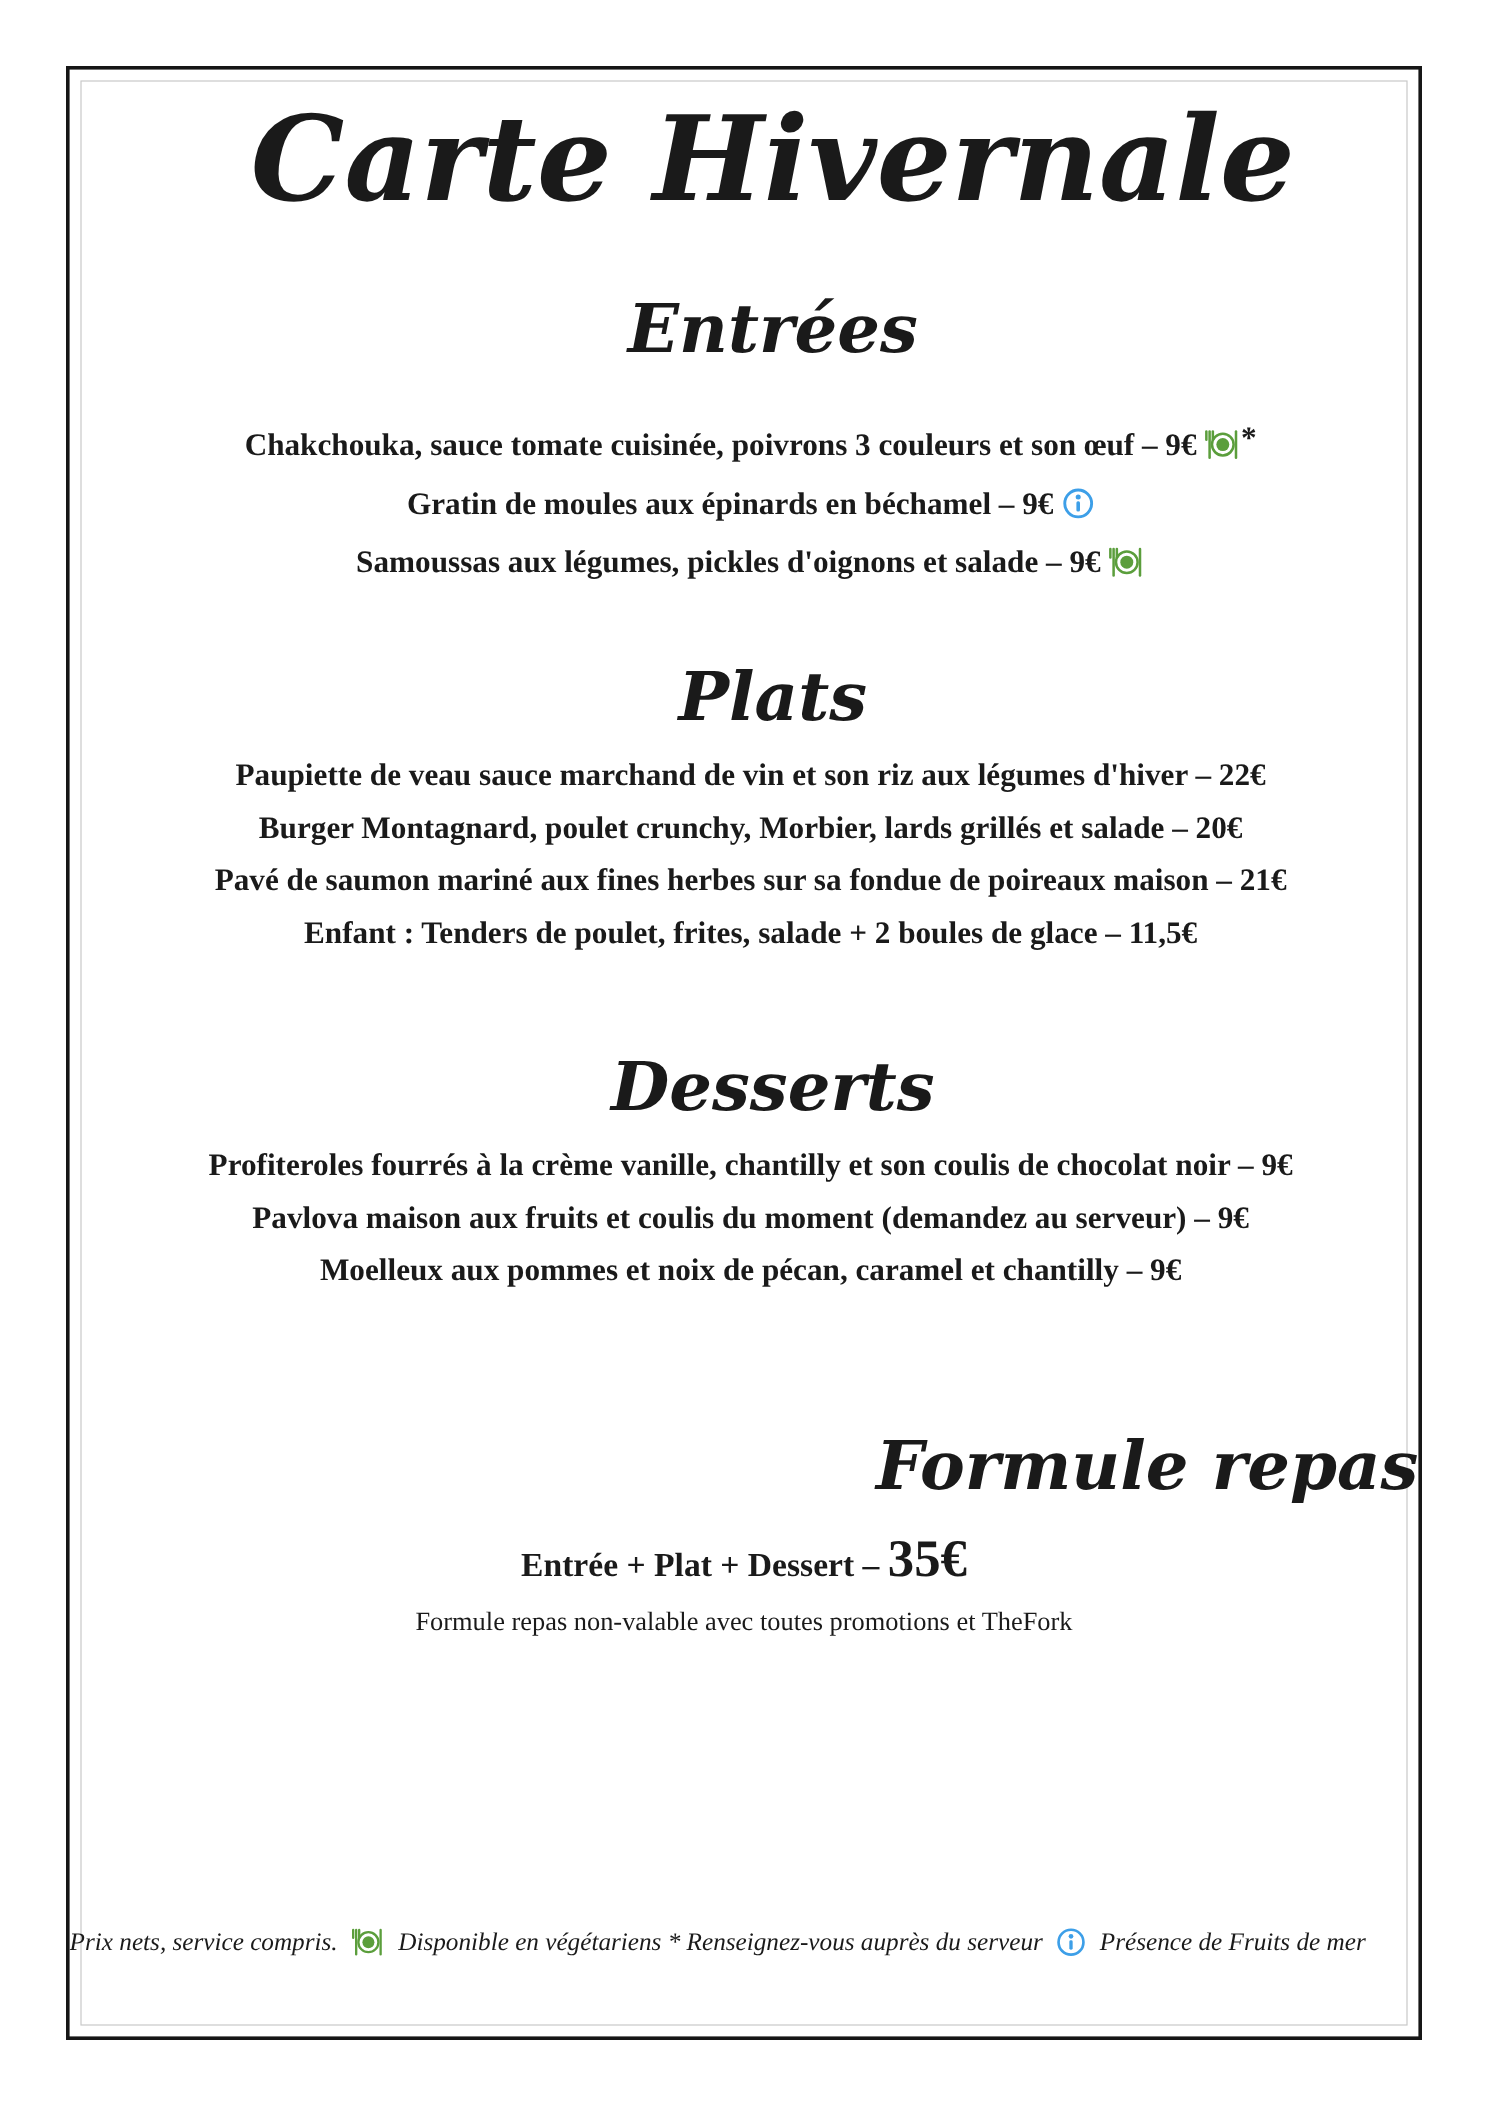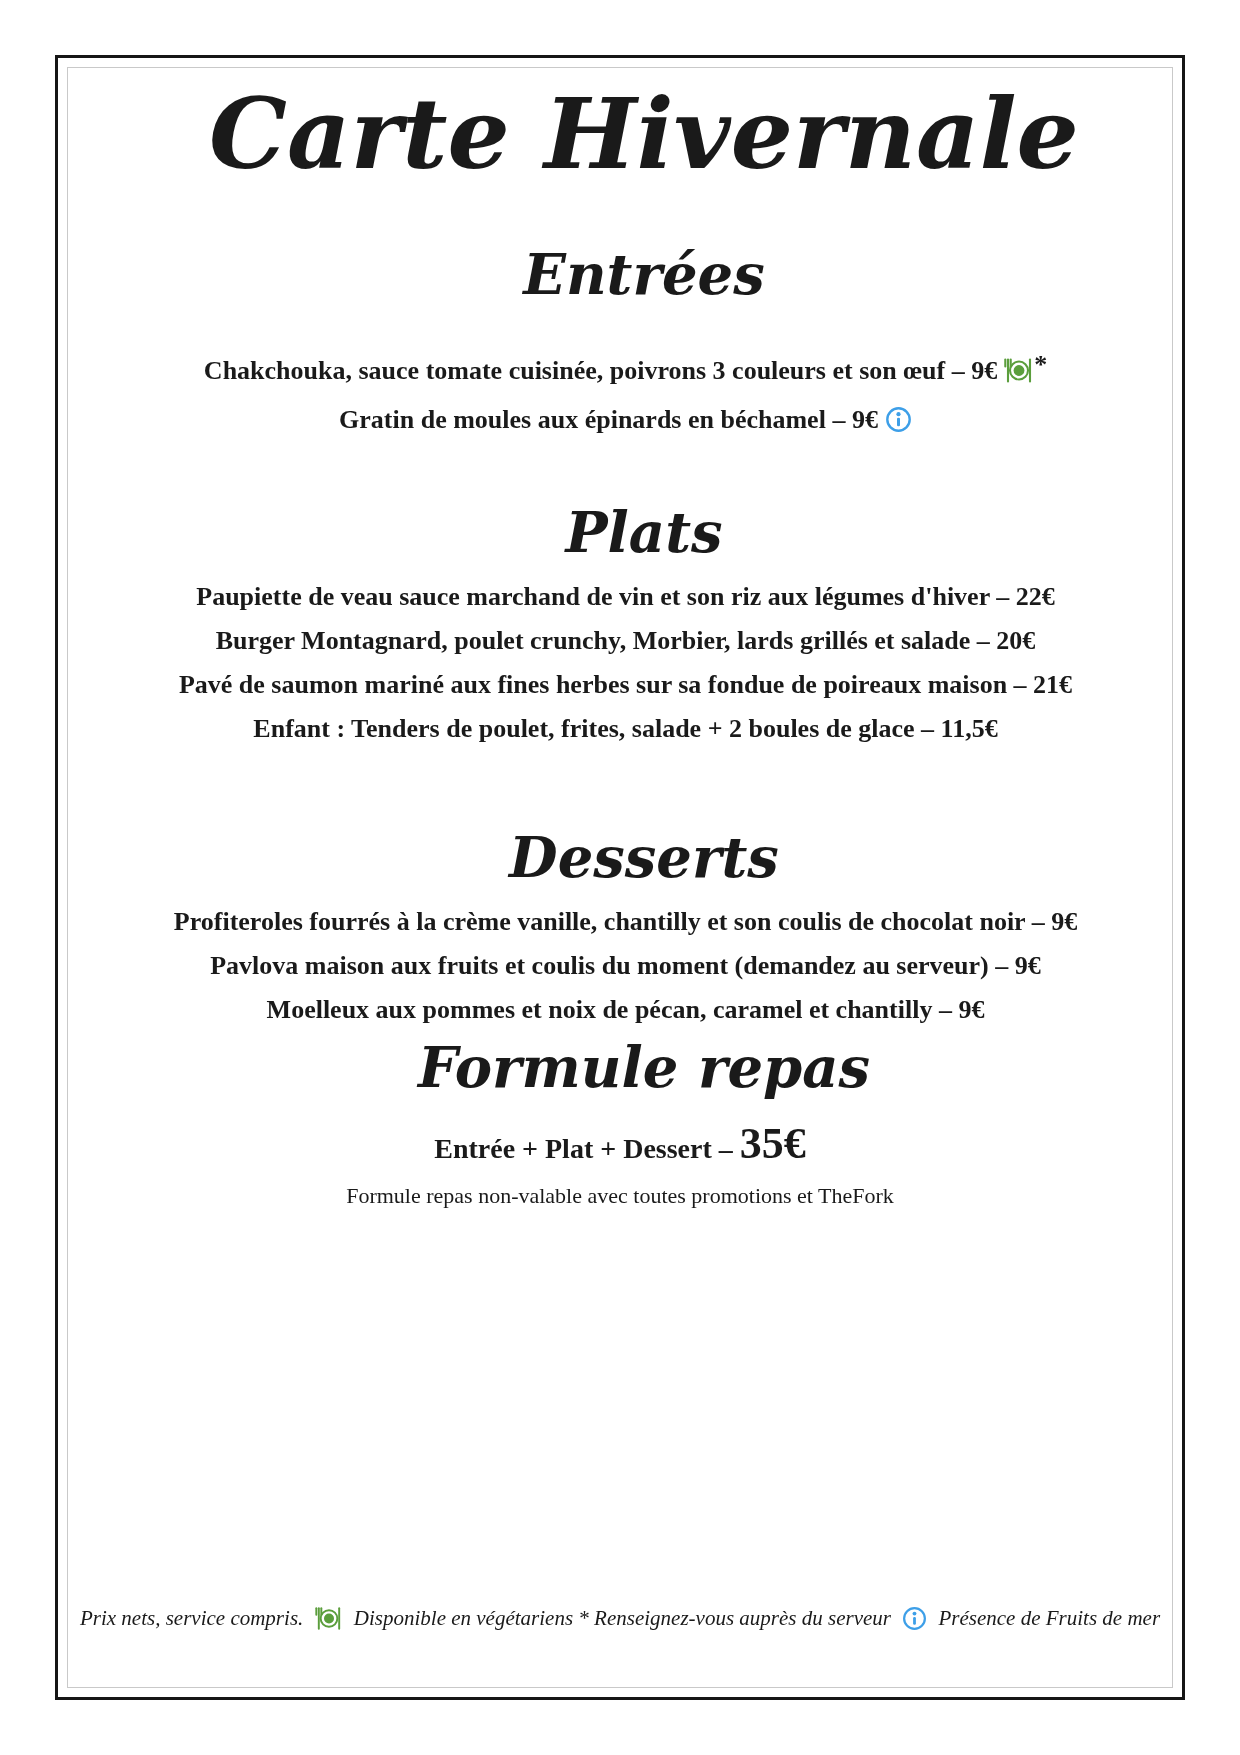--- a/index.html
+++ b/index.html
@@ -9,36 +9,36 @@
   }
   .frame{position:absolute;left:55px;top:55px;right:55px;bottom:55px;border:3px solid #161616;}
   .inner-frame{position:absolute;left:9px;top:9px;right:9px;bottom:9px;border:1px solid #c9c9c9;}
   .content{position:absolute;left:0;top:0;right:0;bottom:0;text-align:center;overflow:hidden;}
   .script{font-family:"DejaVu Serif", serif;font-style:italic;font-weight:bold;padding-left:48px;}
   .page-title{margin-top:20px;font-size:98px;line-height:1.15;}
   .section-heading{font-size:56px;line-height:1.25;}
   .h-entrees{margin-top:48px;}
   .h-plats{margin-top:50px;}
   .h-desserts{margin-top:71px;}
-  .h-formule{}
+  .h-formule{margin-top:106px;text-align:right;}
   .items{margin-top:34px;}
   .items.tight{margin-top:8px;}
   .item{font-size:26px;font-weight:bold;line-height:44px;white-space:nowrap;padding-left:11px;}
   .icon{display:inline-block;vertical-align:-5px;margin-left:7px;}
   .veg-stroke{stroke:#5b9e3c;}
   .veg-fill{fill:#5b9e3c;}
   .info-stroke{stroke:#3d9fe8;}
   .info-fill{fill:#3d9fe8;}
   .star{font-size:26px;font-weight:bold;vertical-align:6px;}
   .formule-line{margin-top:16px;font-size:28px;font-weight:bold;}
   .formule-price{font-size:44px;font-weight:bold;}
   .formule-note{margin-top:14px;font-size:22px;text-align:center;}
   .footer{
     position:absolute;left:0;right:0;bottom:60px;
-    font-size:21px;font-style:italic;white-space:nowrap;text-align:center;
+    font-size:21px;font-style:italic;white-space:nowrap;text-align:left;
   }
   .footer .icon{margin:0 6px;vertical-align:-6px;}
 </style>
 </head>
 <body>
 
 <div class="frame">
   <div class="inner-frame"></div>
   <div class="content">
 
@@ -56,20 +56,32 @@
                 <line x1="26" y1="2.5" x2="26" y2="24.5"></line>
               </g>
               <circle class="veg-fill" cx="15" cy="13.5" r="5.4"></circle>
             </svg></span><span class="star">*</span>
       </div>
       <div class="item">
         <span>Gratin de moules aux épinards en béchamel – 9€</span><span class="icon"><svg width="27" height="27" viewBox="0 0 27 27">
               <circle class="info-stroke" cx="13.5" cy="13.5" r="11.2" fill="none" stroke-width="2.4"></circle>
               <circle class="info-fill" cx="13.5" cy="8.2" r="2.1"></circle>
               <rect class="info-fill" x="12" y="11.8" width="3" height="8.4" rx="1.3"></rect>
+            </svg></span>
+      </div>
+      <div class="item">
+        <span>Samoussas aux légumes, pickles d'oignons et salade – 9€</span><span class="icon"><svg width="30" height="27" viewBox="0 0 30 27">
+              <g class="veg-stroke" fill="none" stroke-width="2.1" stroke-linecap="round">
+                <line x1="4" y1="2.5" x2="4" y2="24.5"></line>
+                <line x1="1.3" y1="2.5" x2="1.3" y2="9.5"></line>
+                <line x1="6.7" y1="2.5" x2="6.7" y2="9.5"></line>
+                <circle cx="15" cy="13.5" r="9"></circle>
+                <line x1="26" y1="2.5" x2="26" y2="24.5"></line>
+              </g>
+              <circle class="veg-fill" cx="15" cy="13.5" r="5.4"></circle>
             </svg></span>
       </div>
     </div>
 
     <div class="section-heading script h-plats">Plats</div>
     <div class="items tight">
       <div class="item">
         <span>Paupiette de veau sauce marchand de vin et son riz aux légumes d'hiver – 22€</span>
       </div>
       <div class="item">

